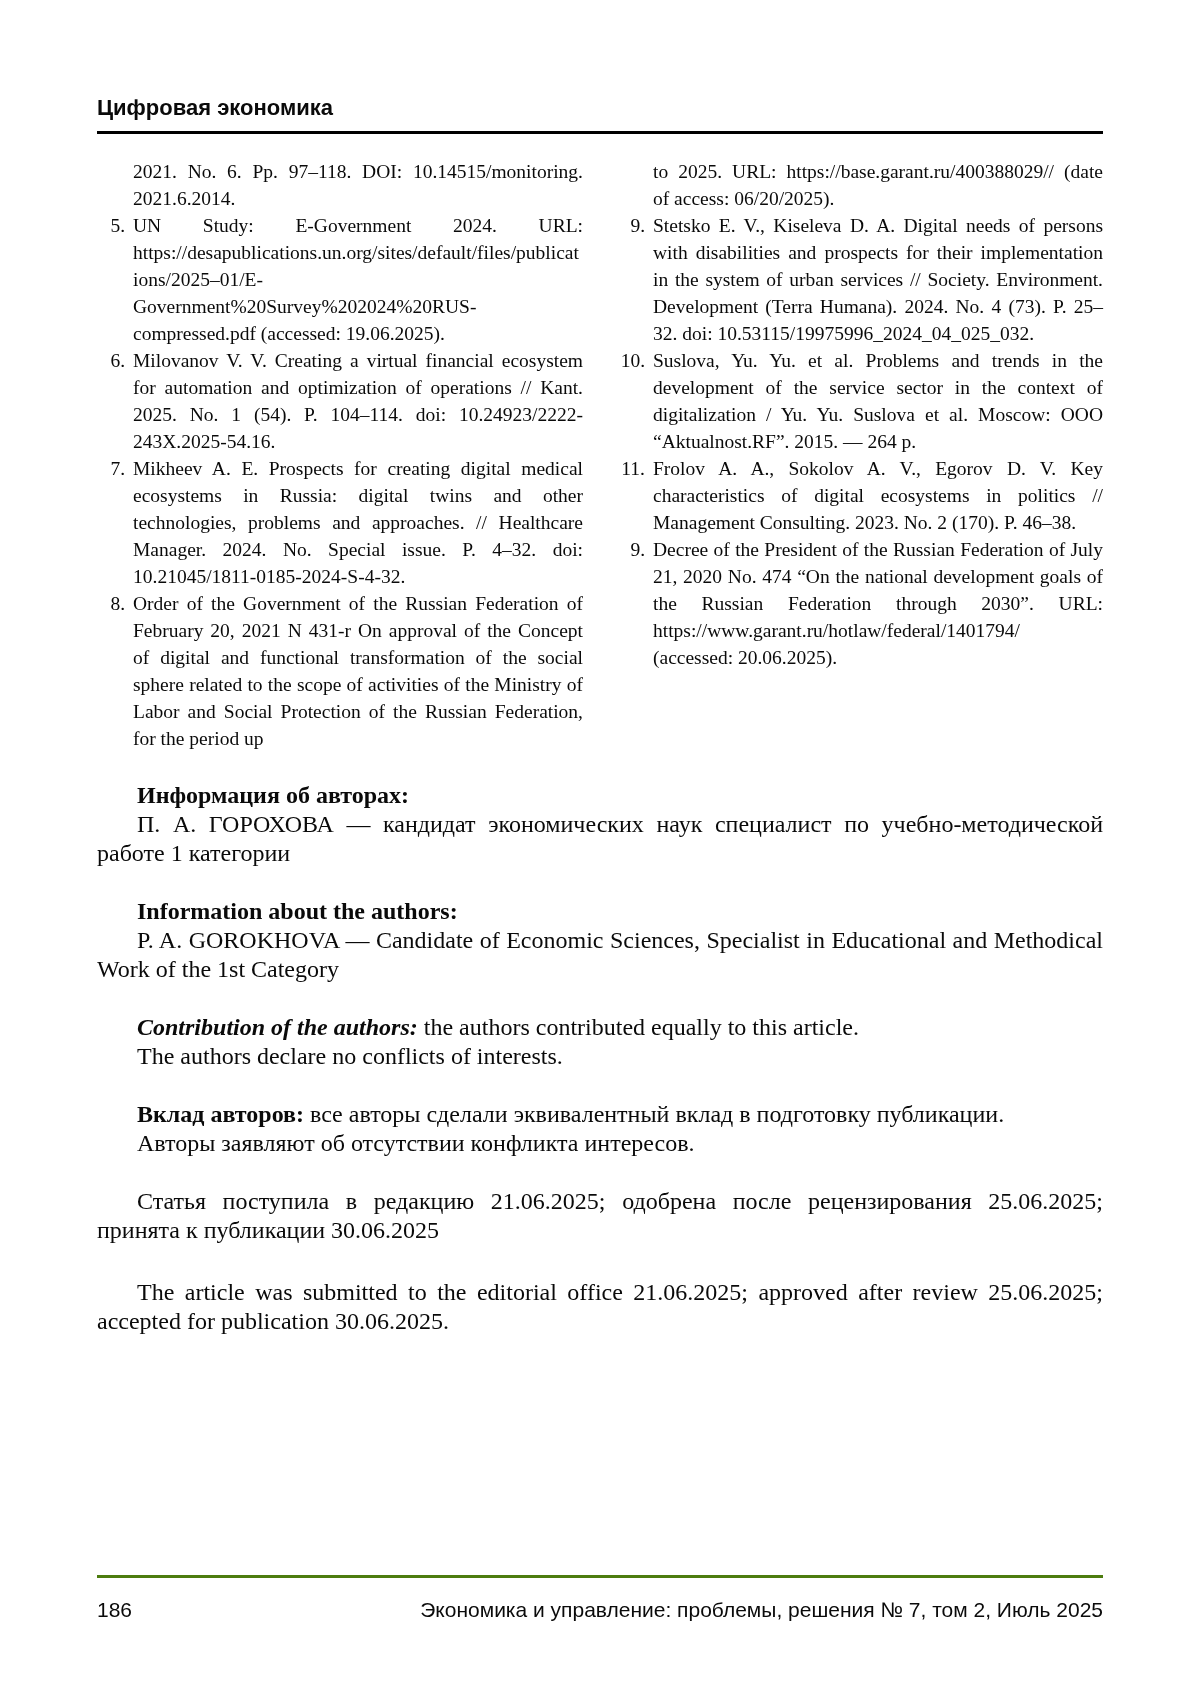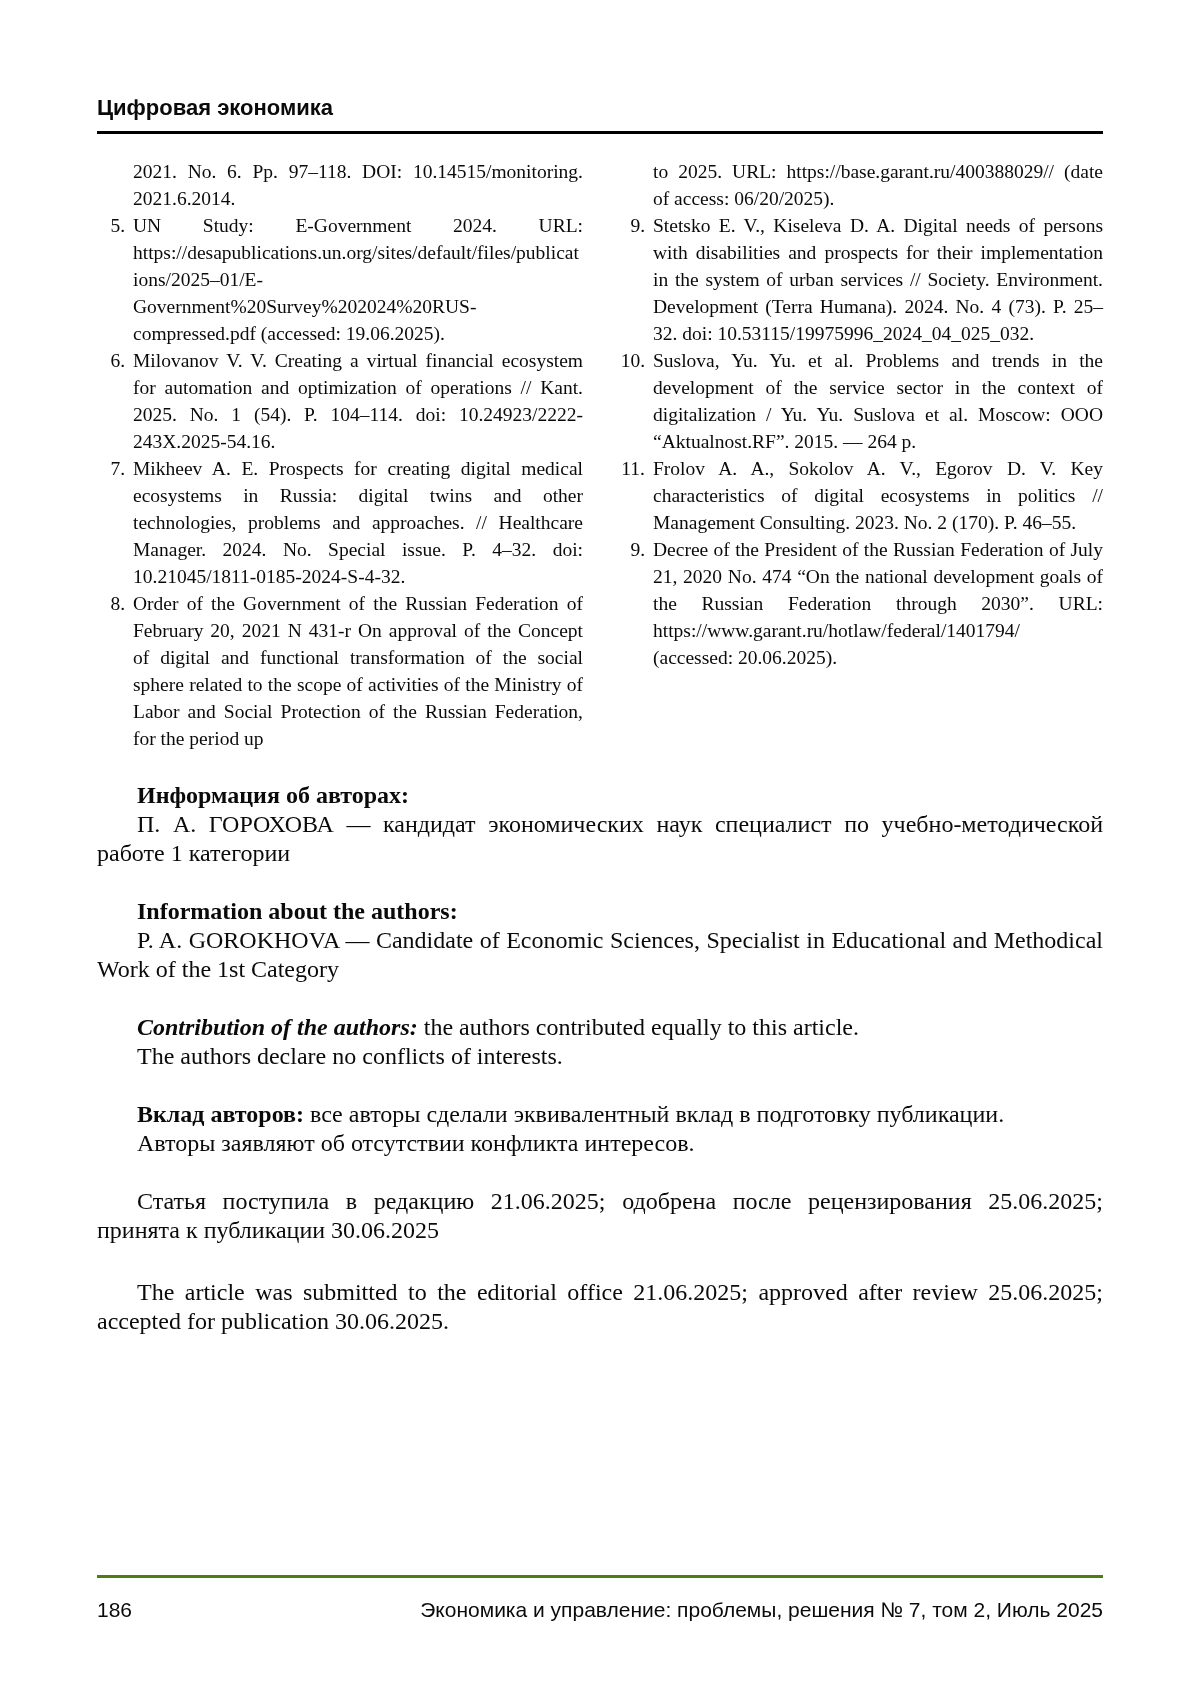--- a/index.html
+++ b/index.html
@@ -81,21 +81,21 @@
     <span class="txt">Stetsko E. V., Kiseleva D. A. Digital needs of persons with disabilities and prospects for their implementation in the system of urban services // Society. Environment. Development (Terra Humana). 2024. No. 4 (73). P. 25–32. doi: 10.53115/19975996_2024_04_025_032.</span>
   </div>
 
   <div class="ref">
     <span class="num">10.</span>
     <span class="txt">Suslova, Yu. Yu. et al. Problems and trends in the development of the service sector in the context of digitalization / Yu. Yu. Suslova et al. Moscow: OOO “Aktualnost.RF”. 2015. — 264 p.</span>
   </div>
 
   <div class="ref">
     <span class="num">11.</span>
-    <span class="txt">Frolov A. A., Sokolov A. V., Egorov D. V. Key characteristics of digital ecosystems in politics // Management Consulting. 2023. No. 2 (170). P. 46–55.</span>
+    <span class="txt">Frolov A. A., Sokolov A. V., Egorov D. V. Key characteristics of digital ecosystems in politics // Management Consulting. 2023. No. 2 (170). P. 46–38.</span>
   </div>
 
   <div class="ref">
     <span class="num">9.</span>
     <span class="txt">Decree of the President of the Russian Federation of July 21, 2020 No. 474 “On the national development goals of the Russian Federation through 2030”. URL: https://www.garant.ru/hotlaw/federal/1401794/ (accessed: 20.06.2025).</span>
   </div>
 </div>
   </div>
 
   <div class="sec gap" lang="ru">

